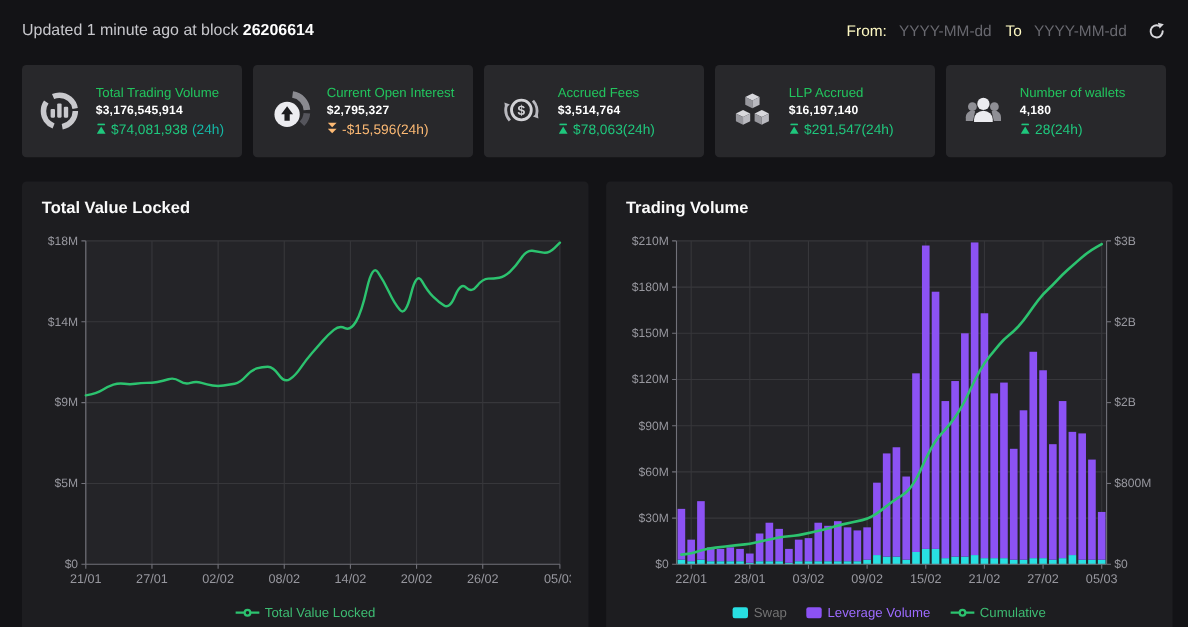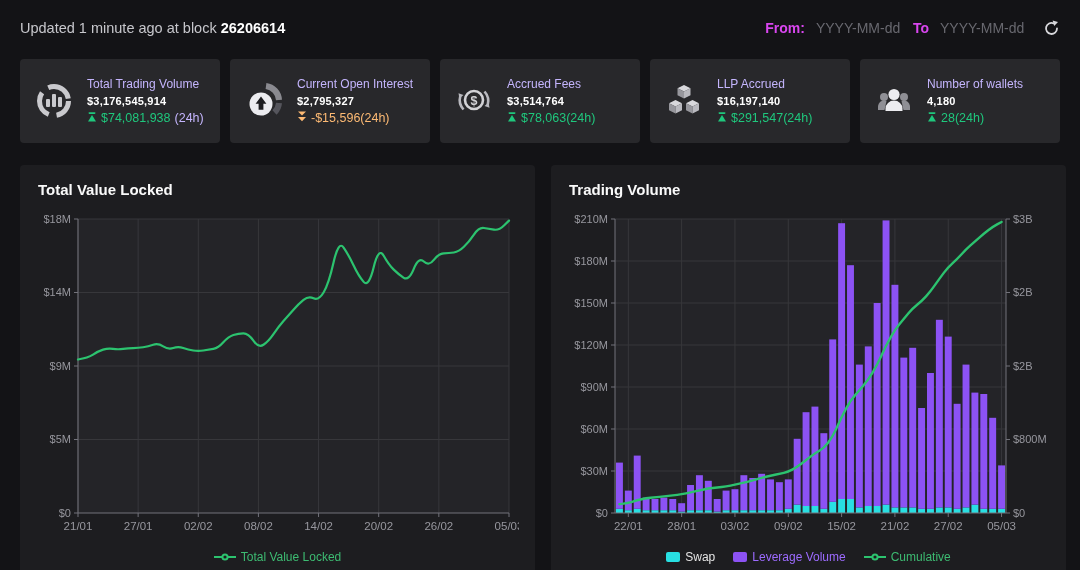--- a/index.html
+++ b/index.html
@@ -6,44 +6,44 @@
   body{
     width:1080px;height:570px;overflow:hidden;
     background:#131316;color:#e6e6e9;
     font-family:"Liberation Sans",sans-serif;
   }
   
   .topbar{display:flex;justify-content:space-between;align-items:center;height:40px;padding:8px 20px;}
   .updated{font-size:14.5px;color:#c7c7cc;}
   .updated b{color:#ffffff;font-weight:700;}
   .range{display:flex;align-items:center;gap:9px;font-size:14px;}
-  .rlabel{color:#d946ef;font-weight:700;}
+  .rlabel{color:#fef9c3;font-weight:400;}
   .range input{background:transparent;border:none;outline:none;color:#86efac;font-size:14px;width:86px;font-family:inherit;}
   .range input::placeholder{color:#68686f;}
   .refresh{display:flex;align-items:center;cursor:pointer;margin-left:6px;}
   
   .cards{display:flex;gap:10px;padding:3px 20px 0;}
   .card{flex:1;background:#28282b;border-radius:4px;display:flex;align-items:center;gap:13px;padding:12px 14px;height:60px;}
   .cicon{width:40px;height:40px;flex:none;}
-  .clabel{font-size:12px;color:#c4b5fd;margin-bottom:4px;white-space:nowrap;}
+  .clabel{font-size:12px;color:#22c55e;margin-bottom:4px;white-space:nowrap;}
   .cvalue{font-size:11px;font-weight:700;color:#ffffff;margin-bottom:4px;letter-spacing:.2px;}
   .cchange{font-size:12.5px;display:flex;align-items:center;gap:4px;}
   .cchange.up{color:#1fc77d;}
   .cchange.down{color:#fdba74;}
-  .csuffix{color:#c4b5fd;}
+  .csuffix{color:#14b8a6;}
   
   .chartsrow{display:flex;gap:16px;padding:12px 20px 0;margin-top:10px;}
   .panel{flex:1;background:#1d1d20;border-radius:4px;padding:12px 16px 8px;height:418px;box-sizing:border-box;}
   .ptitle{font-size:15px;font-weight:700;color:#fafafa;margin:4px 0 9px 2px;}
   .chartbox{width:483px;height:340px;}
   svg text{font-family:"Liberation Sans",sans-serif;}
   .legend{display:flex;justify-content:center;align-items:center;gap:18px;margin-top:3px;font-size:12px;}
   .legend-item{display:flex;align-items:center;gap:5px;cursor:pointer;}
   .lg-green{color:#3dbb72;}
-  .lg-cyan{color:#e5e5e5;}
+  .lg-cyan{color:#737373;}
   .lg-purple{color:#9d6bff;}
   .swatch{width:14px;height:10px;border-radius:2px;display:inline-block;}
 </style>
 </head>
 <body>
 
 <header class="topbar">
   <div class="updated">
     <span>Updated 1 minute ago at block</span>
     <b>26206614</b>

